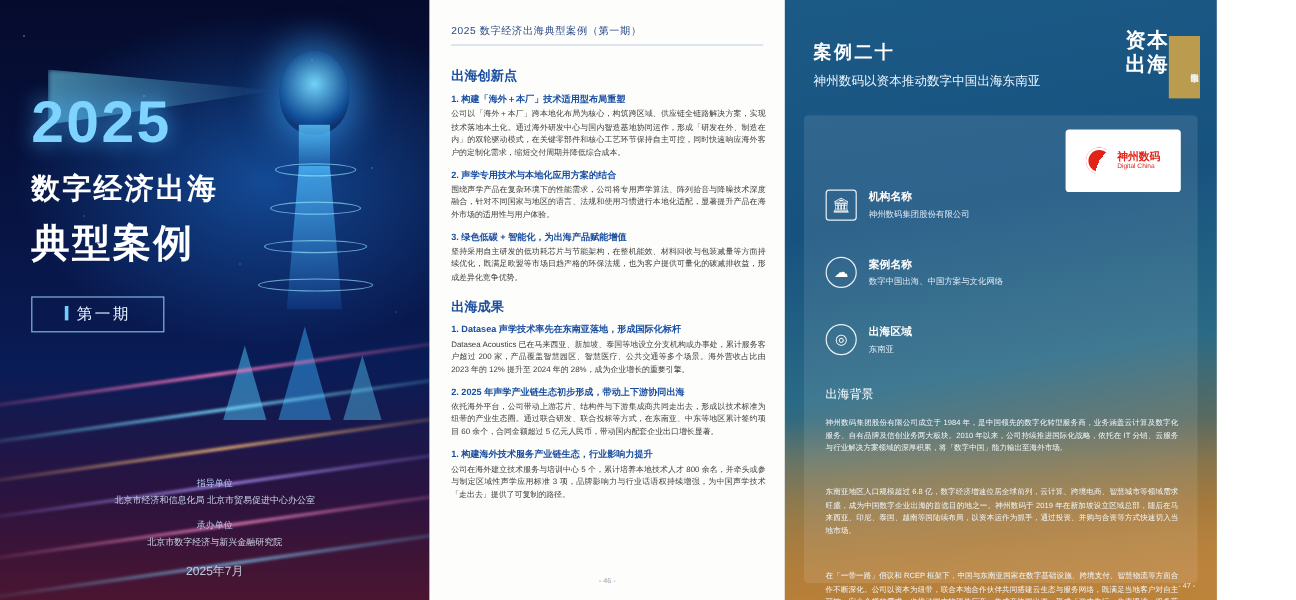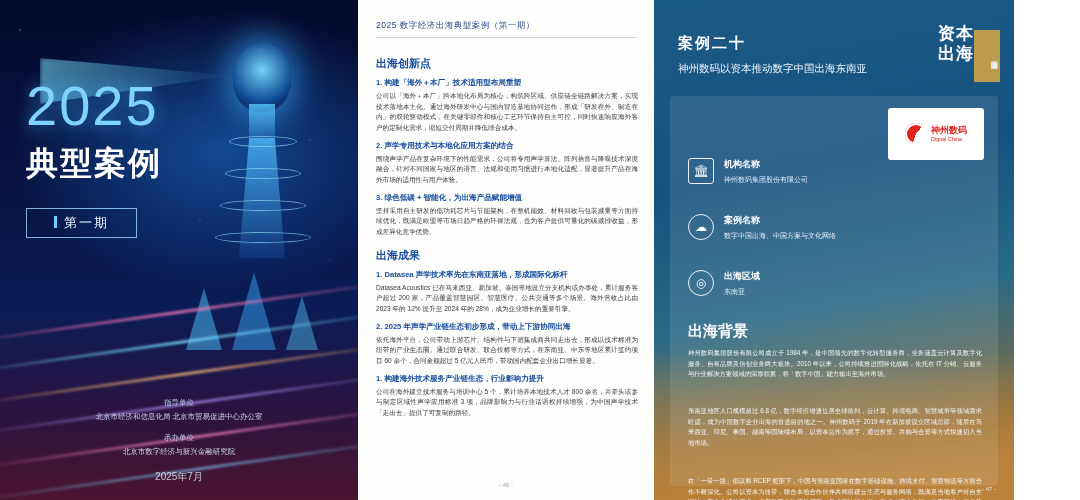--- a/index.html
+++ b/index.html
@@ -50,21 +50,21 @@
     filter:blur(2px);opacity:.75;
   }
   .sail{position:absolute;bottom:150px;width:0;height:0;opacity:.9;}
   .sail.s1{left:186px;border-left:18px solid transparent;border-right:18px solid transparent;border-bottom:62px solid rgba(80,200,255,.55);}
   .sail.s2{left:232px;border-left:22px solid transparent;border-right:22px solid transparent;border-bottom:78px solid rgba(60,180,255,.5);}
   .sail.s3{left:286px;border-left:16px solid transparent;border-right:16px solid transparent;border-bottom:54px solid rgba(90,210,255,.45);}
   .streaks{position:absolute;left:-40px;bottom:-30px;width:460px;height:260px;transform:rotate(-8deg);}
   .streaks i{position:absolute;left:0;width:460px;height:3px;border-radius:3px;filter:blur(1px);}
   .cover-title{position:absolute;left:26px;top:78px;}
   .cover-year{
-    font-size:56px;font-weight:normal;letter-spacing:2px;line-height:1;
+    font-size:49px;font-weight:bold;letter-spacing:2px;line-height:1;
     color:#7fd4ff;text-shadow:0 0 18px rgba(70,180,255,.8);
   }
   .cover-l1{font-size:24px;font-weight:bold;margin-top:14px;letter-spacing:2px;}
   .cover-l2{font-size:32px;font-weight:bold;margin-top:8px;letter-spacing:2px;}
   .issue{
     margin-top:22px;display:inline-block;padding:5px 27px;border:1px solid rgba(160,220,255,.8);
     font-size:13px;letter-spacing:2px;color:#eaf6ff;
   }
   .issue .bar{display:inline-block;width:3px;height:12px;background:#6fd0ff;margin-right:7px;vertical-align:-1px;}
   .cover-foot{position:absolute;left:0;right:0;bottom:14px;text-align:center;font-size:7.5px;line-height:1.9;color:rgba(225,240,255,.85);}
@@ -112,21 +112,21 @@
     background:conic-gradient(from 200deg,#e2231a,#e2231a 55%,#fff 55%,#fff 100%);
     box-shadow:inset 0 0 0 2px #fff;margin-right:4px;}
   .logo-txt{color:#e2231a;font-size:9px;font-weight:bold;line-height:1.1;}
   .logo-txt span{display:block;font-size:5.5px;color:#d8241c;font-weight:normal;}
   .info-row{position:absolute;left:18px;display:flex;align-items:flex-start;gap:10px;}
   .ic{width:24px;height:24px;flex:none;border:1.4px solid rgba(255,255,255,.9);border-radius:3px;
      display:flex;align-items:center;justify-content:center;font-size:12px;color:#fff;}
   .ic.round{border-radius:50%;}
   .info-lbl{font-size:9px;font-weight:bold;color:#fff;}
   .info-val{font-size:7px;color:#dfeaf5;margin-top:4px;line-height:1.5;}
-  .bg-h{position:absolute;left:18px;font-size:15px;font-weight:bold;color:#fff;text-align:right;}
+  .bg-h{position:absolute;left:18px;font-size:10px;font-weight:normal;color:#fff;text-align:right;}
   .bg-p{position:absolute;left:18px;right:16px;font-size:6.3px;line-height:1.7;color:#f2f6fa;text-align:justify;}
   .page-num{position:absolute;right:18px;bottom:8px;font-size:6px;color:rgba(255,255,255,.8);}
 </style>
 </head>
 <body>
 
 <div class="page">
 
   <section class="cover">
     <div class="stars"></div>
@@ -149,20 +149,21 @@
       <i style="top:40px;background:linear-gradient(90deg,rgba(255,90,160,0),rgba(255,120,190,.8),rgba(255,90,160,0));"></i>
       <i style="top:70px;background:linear-gradient(90deg,rgba(90,200,255,0),rgba(120,220,255,.8),rgba(90,200,255,0));"></i>
       <i style="top:102px;background:linear-gradient(90deg,rgba(255,160,90,0),rgba(255,190,120,.75),rgba(255,160,90,0));"></i>
       <i style="top:132px;background:linear-gradient(90deg,rgba(150,120,255,0),rgba(180,150,255,.7),rgba(150,120,255,0));"></i>
       <i style="top:166px;background:linear-gradient(90deg,rgba(255,110,170,0),rgba(255,140,200,.7),rgba(255,110,170,0));"></i>
       <i style="top:198px;background:linear-gradient(90deg,rgba(90,180,255,0),rgba(130,210,255,.6),rgba(90,180,255,0));"></i>
     </div>
 
     <div class="cover-title">
       <div class="cover-year">2025</div>
+      <div class="cover-l1">数字经济出海</div>
       <div class="cover-l2">典型案例</div>
       <div class="issue">
         <span class="bar"></span><span>第一期</span>
       </div>
     </div>
 
     <div class="cover-foot">
       <div class="lbl">指导单位</div>
       <div>北京市经济和信息化局    北京市贸易促进中心办公室</div>
       <div class="lbl" style="margin-top:6px;">承办单位</div>

